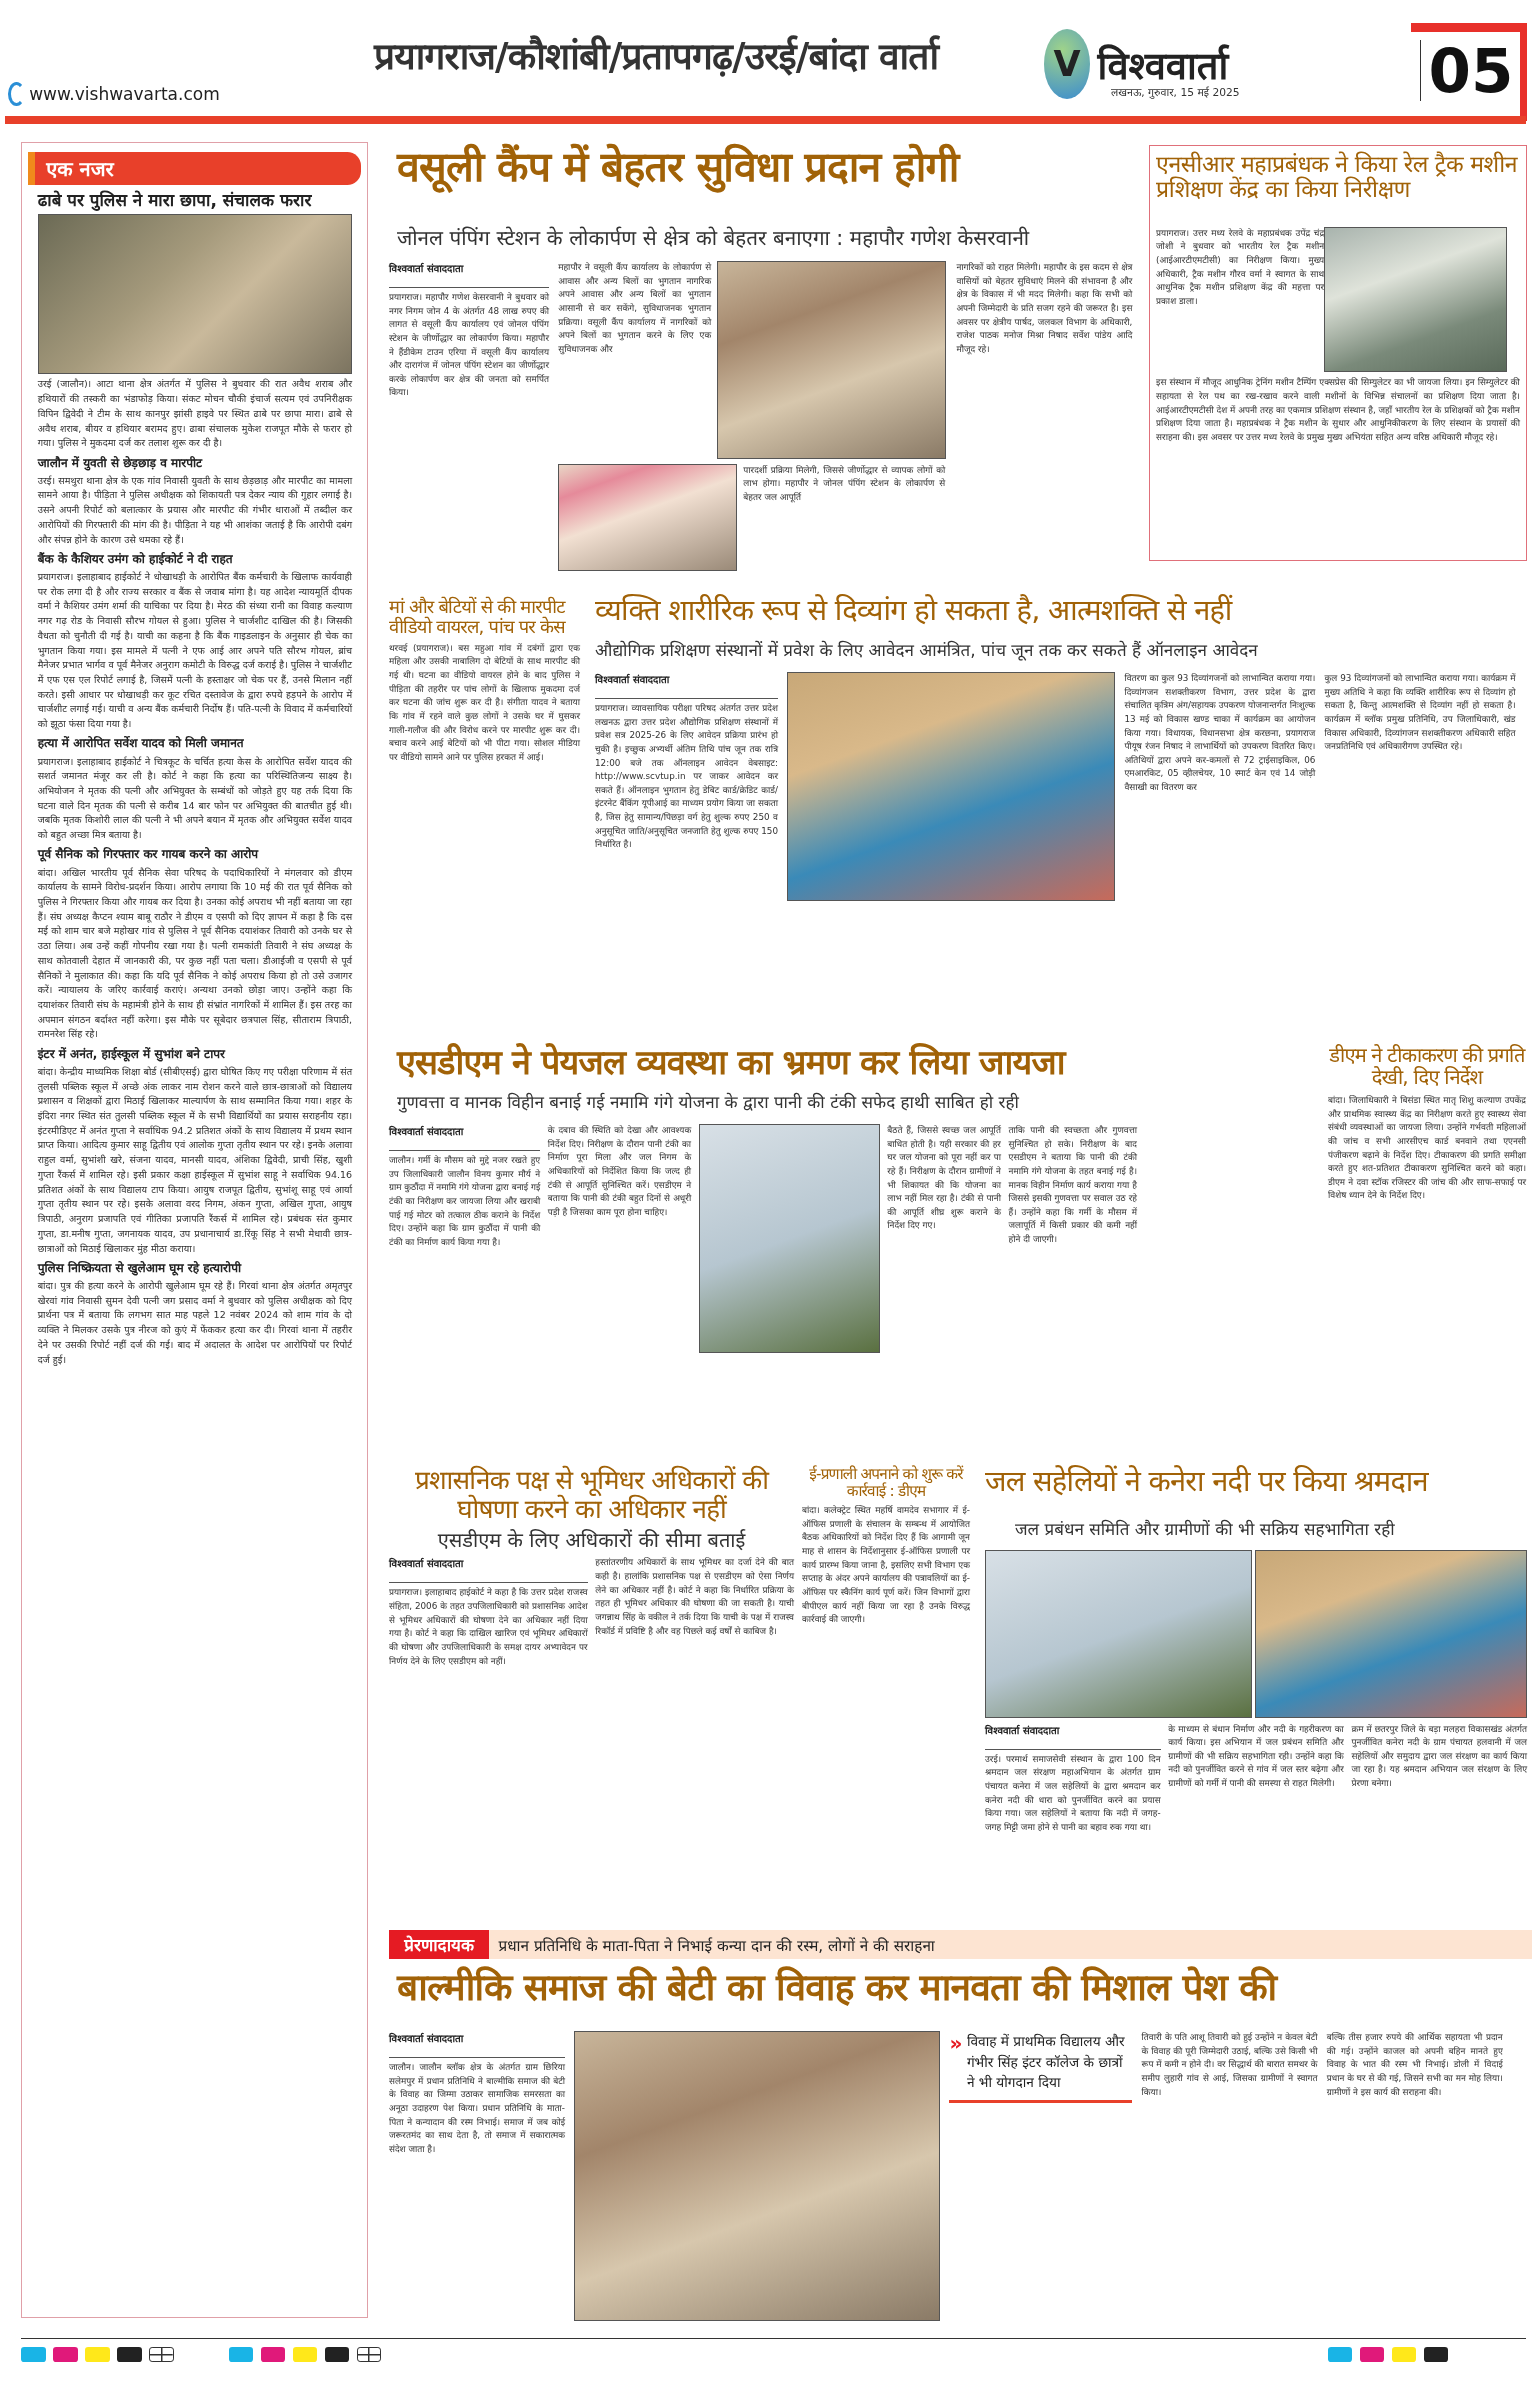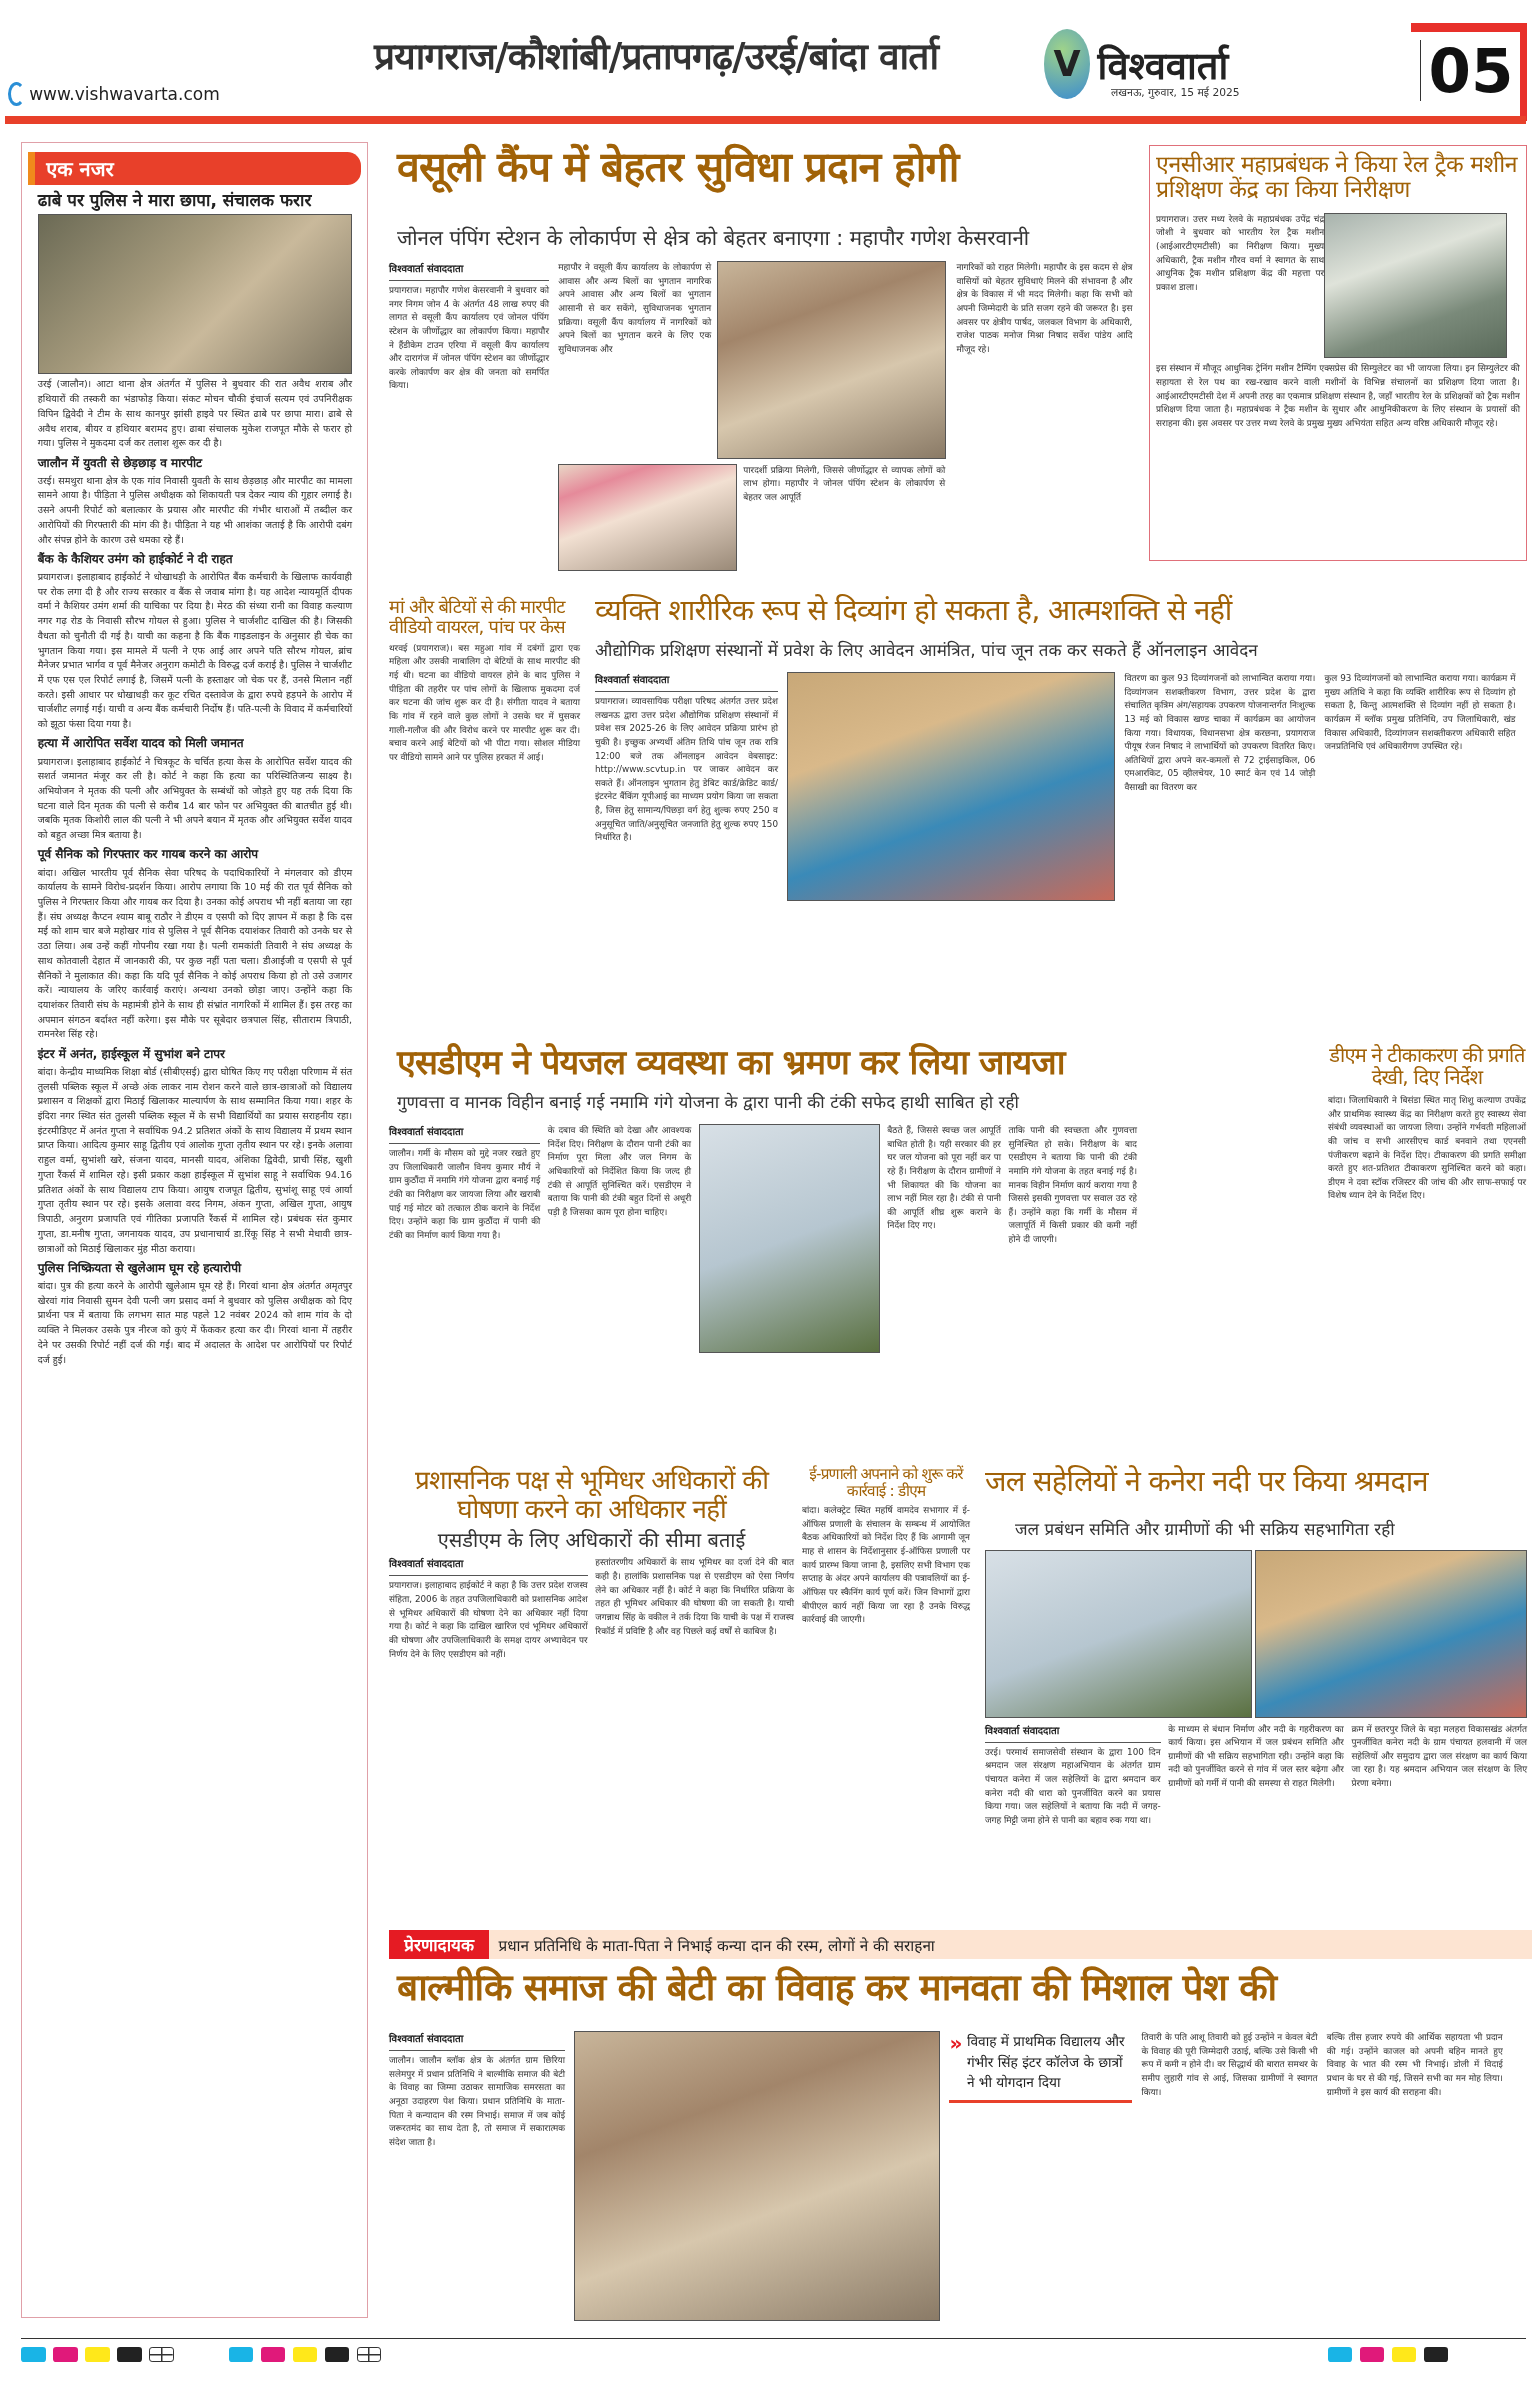--- a/index.html
+++ b/index.html
@@ -16,21 +16,21 @@
 .pgno{left:1420px;top:40px;font-size:61px;font-weight:bold;color:#111;border-left:1.5px solid #333;padding-left:7.6px;line-height:1}
 .redbar{left:4.6px;top:116px;width:1521px;height:7.6px;background:#e8402a}
 .col-box{border:1.5px solid #e0a0a8}
 .lcol{left:21.4px;top:142px;width:347px;height:2176px}
 .tag{background:#e8402a;border-left:7.6px solid #f08a1c;color:#fff;font-weight:bold;font-size:20px;padding:3.1px 10.7px;border-radius:0 13.7px 13.7px 0;margin:9.2px 6.1px 4.6px 6.1px}
 .sub-h{font-weight:bold;font-size:12px;color:#222;margin:4.6px 15.3px 3.1px 15.3px;line-height:1.25}
 .body-t{font-size:9.5px;line-height:1.55;color:#333;margin:0 15.3px 3.1px 15.3px;text-align:justify}
 .photo{background:linear-gradient(135deg,#6b6a55,#a59a7c 40%,#c9b99b 60%,#7c7460);border:0.8px solid #555}
 .main-h{font-weight:bold;color:#a16207;line-height:1.1;letter-spacing:-0.8px}
 .deck{color:#333;line-height:1.2}
-.byline{font-size:10px;font-weight:bold;color:#222;border-bottom:1.5px solid #555;padding-bottom:5px;margin-bottom:3.1px}
+.byline{font-size:10px;font-weight:bold;color:#222;border-bottom:1.5px solid #555;padding-bottom:12px;margin-bottom:3.1px}
 .cols{display:flex;gap:9.2px}
 .cols .c{flex:1;font-size:8.8px;line-height:1.55;color:#333;text-align:justify}
 .boxr{border:1.5px solid #e0707a}
 .strip{left:389px;top:1930px;width:1272px;height:29px;background:#fde4d2;border-radius:0 12.2px 12.2px 0}
 .strip .lbl{background:#e51b23;color:#fff;font-weight:bold;font-size:17px;padding:3.1px 15.3px;display:inline-block;height:29px}
 .strip .txt{font-size:15.3px;color:#222;padding-left:9.2px;display:inline-block;vertical-align:top;padding-top:4.6px}
 .regmarks{left:21.4px;top:2347px;display:flex;gap:7.6px}
 .sw{width:24.4px;height:15.3px;border-radius:3.1px}
 .ph2{background:linear-gradient(160deg,#c8b59a,#a2856a 30%,#d7c7ad 60%,#8a7a66)}
 .ph3{background:linear-gradient(160deg,#e9d6c6,#e58a9a 20%,#f2e0d2 45%,#9a8a78)}
@@ -100,21 +100,21 @@
       </div>
     </div>
     <div class="cols" style="width:176px">
         <div class="c">नागरिकों को राहत मिलेगी। महापौर के इस कदम से क्षेत्र वासियों को बेहतर सुविधाएं मिलने की संभावना है और क्षेत्र के विकास में भी मदद मिलेगी। कहा कि सभी को अपनी जिम्मेदारी के प्रति सजग रहने की जरूरत है। इस अवसर पर क्षेत्रीय पार्षद, जलकल विभाग के अधिकारी, राजेश पाठक मनोज मिश्रा निषाद सर्वेश पांडेय आदि मौजूद रहे।</div>
       </div>
   </div>
 </div>
 
 <div class="abs boxr" style="left:1149px;top:145px;width:378px;height:416px;padding:6.1px">
   <div class="main-h" style="font-size:23px;font-weight:normal;letter-spacing:-0.4px">एनसीआर महाप्रबंधक ने किया रेल ट्रैक मशीन प्रशिक्षण केंद्र का किया निरीक्षण</div>
-  <div style="display:flex;gap:0;margin-top:10px">
+  <div style="display:flex;gap:0;margin-top:24px">
     <div class="cols" style="width:168px">
         <div class="c" style="font-size:8.8px">प्रयागराज। उत्तर मध्य रेलवे के महाप्रबंधक उपेंद्र चंद्र जोशी ने बुधवार को भारतीय रेल ट्रैक मशीन (आईआरटीएमटीसी) का निरीक्षण किया। मुख्य अधिकारी, ट्रैक मशीन गौरव वर्मा ने स्वागत के साथ आधुनिक ट्रैक मशीन प्रशिक्षण केंद्र की महत्ता पर प्रकाश डाला।</div>
       </div>
     <div class="photo ph4" style="width:183px;height:145px"></div>
   </div>
   <div class="cols" style="margin-top:4.6px">
       <div class="c">इस संस्थान में मौजूद आधुनिक ट्रेनिंग मशीन टैम्पिंग एक्सप्रेस की सिम्युलेटर का भी जायजा लिया। इन सिम्युलेटर की सहायता से रेल पथ का रख-रखाव करने वाली मशीनों के विभिन्न संचालनों का प्रशिक्षण दिया जाता है। आईआरटीएमटीसी देश में अपनी तरह का एकमात्र प्रशिक्षण संस्थान है, जहाँ भारतीय रेल के प्रशिक्षकों को ट्रैक मशीन प्रशिक्षण दिया जाता है। महाप्रबंधक ने ट्रैक मशीन के सुधार और आधुनिकीकरण के लिए संस्थान के प्रयासों की सराहना की। इस अवसर पर उत्तर मध्य रेलवे के प्रमुख मुख्य अभियंता सहित अन्य वरिष्ठ अधिकारी मौजूद रहे।</div>
     </div>
 </div>
 

